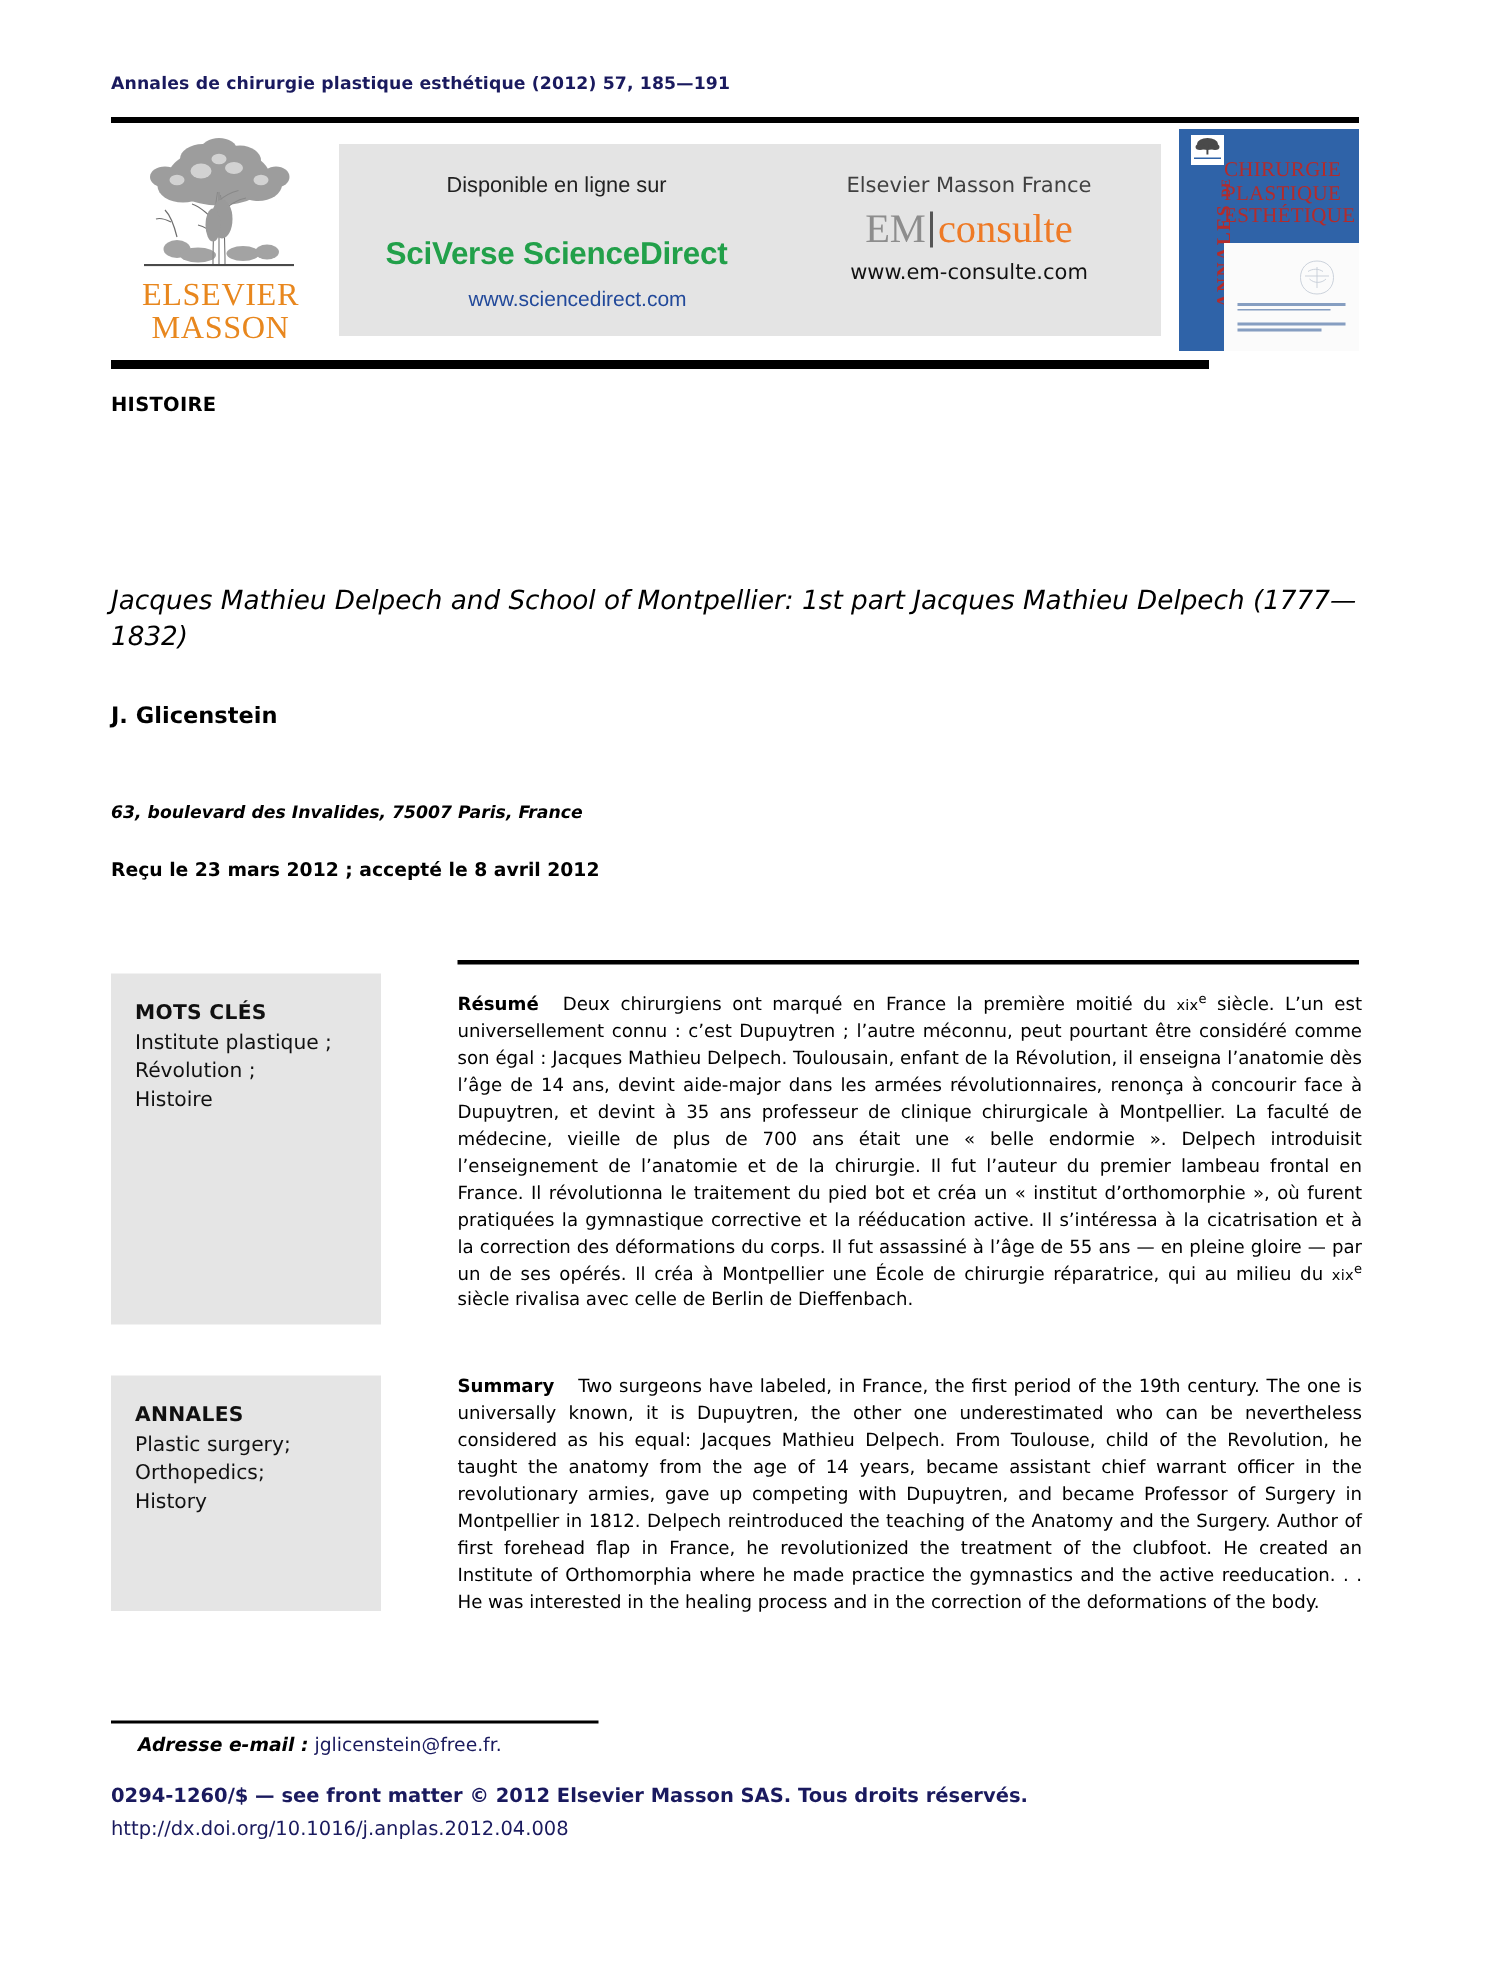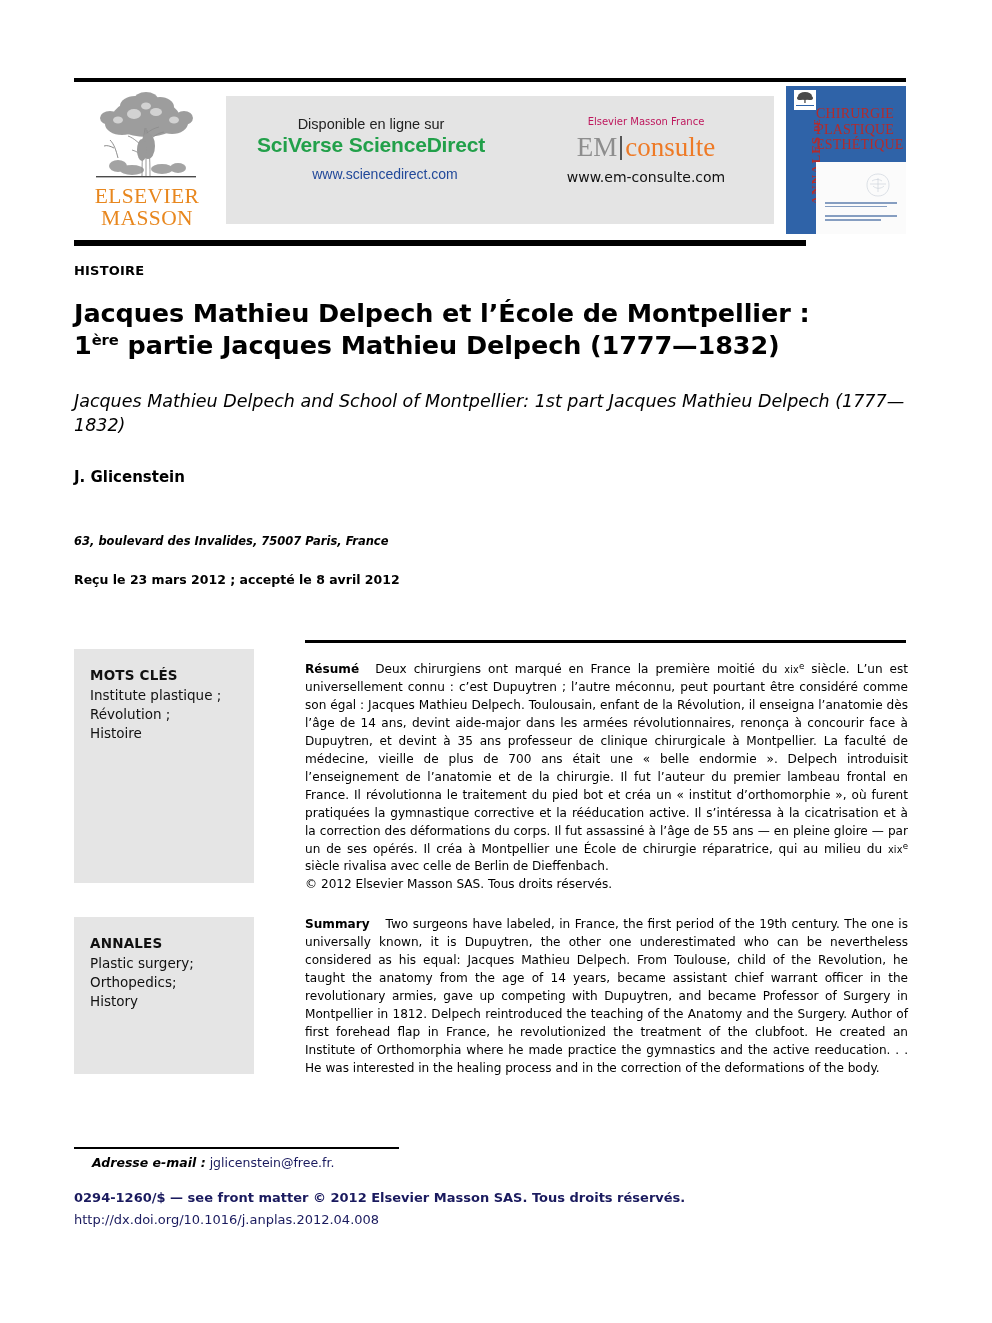--- a/index.html
+++ b/index.html
@@ -100,21 +100,21 @@
     top: 30px;
     width: 290px;
     text-align: center;
   }
   .sd-line1 {
     font-family: "Liberation Sans", sans-serif;
     font-size: 14.5px;
     color: #222;
   }
   .sd-line2 {
-    margin-top: 1px;
+    margin-top: 26px;
     font-family: "Liberation Sans", sans-serif;
     font-size: 21px;
     font-weight: bold;
     color: #22a04a;
     letter-spacing: -0.2px;
   }
   .sd-line3 {
     margin-top: 9px;
     font-family: "Liberation Sans", sans-serif;
     font-size: 14px;
@@ -123,22 +123,22 @@
   }
   .em-block {
     position: absolute;
     left: 444px;
     top: 30px;
     width: 256px;
     text-align: center;
   }
   .em-line1 {
     font-family: "DejaVu Sans", sans-serif;
-    font-size: 10px;
-    color: #be185d;
+    font-size: 14px;
+    color: #404040;
   }
   .em-line2 {
     margin-top: 7px;
     font-family: "Liberation Serif", serif;
     font-size: 27px;
     line-height: 1;
   }
   .em-em { color: #8d8d8d; }
   .em-bar {
     display: inline-block;
@@ -404,20 +404,21 @@
     font-size: 13px;
     color: #1a1a5e;
     text-decoration: none;
   }
 </style>
 </head>
 <body>
 
 <div class="page">
 
+  <div class="runhead">Annales de chirurgie plastique esthétique (2012) 57, 185—191</div>
 
   <div class="rule-top"></div>
   <div class="rule-bottom"></div>
 
   <div class="masthead">
 
     <div class="grayband"></div>
 
     <div class="elsevier-logo">
       <svg class="elsevier-tree" viewBox="0 0 118 100">
@@ -507,24 +508,20 @@
             <i style="width:0"></i>
             <i style="margin-top:4px"></i>
             <i style="width:78%"></i>
         </div>
       </div>
     </div>
   </div>
 
   <div class="section-label">HISTOIRE</div>
 
-  <div class="title-fr">
-    <div>Jacques Mathieu Delpech et l’École de Montpellier :</div>
-    <div><span>1</span><sup>ère</sup><span> partie Jacques Mathieu Delpech (1777—1832)</span></div>
-  </div>
 
   <div class="title-en">Jacques Mathieu Delpech and School of Montpellier: 1st part Jacques Mathieu Delpech (1777—1832)</div>
   <div class="author">J. Glicenstein</div>
   <div class="affiliation">63, boulevard des Invalides, 75007 Paris, France</div>
   <div class="dates">Reçu le 23 mars 2012 ; accepté le 8 avril 2012</div>
 
   <div class="abs-rule"></div>
 
   <div class="kw-box fr">
     <div class="kw-inner">
@@ -539,21 +536,20 @@
     <div class="kw-inner">
       <div class="kw-head">ANNALES</div>
       <div>Plastic surgery;</div>
       <div>Orthopedics;</div>
       <div>History</div>
     </div>
   </div>
 
   <div class="abstract fr">
     <span class="abs-lead">Résumé</span><span>Deux chirurgiens ont marqué en France la première moitié du </span><span class="smallcaps">xix</span><sup>e</sup><span> siècle. L’un est universellement connu : c’est Dupuytren ; l’autre méconnu, peut pourtant être considéré comme son égal : Jacques Mathieu Delpech. Toulousain, enfant de la Révolution, il enseigna l’anatomie dès l’âge de 14 ans, devint aide-major dans les armées révolutionnaires, renonça à concourir face à Dupuytren, et devint à 35 ans professeur de clinique chirurgicale à Montpellier. La faculté de médecine, vieille de plus de 700 ans était une « belle endormie ». Delpech introduisit l’enseignement de l’anatomie et de la chirurgie. Il fut l’auteur du premier lambeau frontal en France. Il révolutionna le traitement du pied bot et créa un « institut d’orthomorphie », où furent pratiquées la gymnastique corrective et la rééducation active. Il s’intéressa à la cicatrisation et à la correction des déformations du corps. Il fut assassiné à l’âge de 55 ans — en pleine gloire — par un de ses opérés. Il créa à Montpellier une École de chirurgie réparatrice, qui au milieu du </span><span class="smallcaps">xix</span><sup>e</sup><span> siècle rivalisa avec celle de Berlin de Dieffenbach.</span>
-    <span class="copyline">© 2012 Elsevier Masson SAS. Tous droits réservés.</span>
   </div>
 
   <div class="abstract en">
     <span class="abs-lead">Summary</span><span>Two surgeons have labeled, in France, the first period of the 19th century. The one is universally known, it is Dupuytren, the other one underestimated who can be nevertheless considered as his equal: Jacques Mathieu Delpech. From Toulouse, child of the Revolution, he taught the anatomy from the age of 14 years, became assistant chief warrant officer in the revolutionary armies, gave up competing with Dupuytren, and became Professor of Surgery in Montpellier in 1812. Delpech reintroduced the teaching of the Anatomy and the Surgery. Author of first forehead flap in France, he revolutionized the treatment of the clubfoot. He created an Institute of Orthomorphia where he made practice the gymnastics and the active reeducation. . . He was interested in the healing process and in the correction of the deformations of the body.</span>
   </div>
 
   <div class="foot-rule"></div>
   <div class="email-line"><em>Adresse e-mail :</em> <span class="email-link">jglicenstein@free.fr.</span></div>
   <div class="front-matter">0294-1260/$ — see front matter © 2012 Elsevier Masson SAS. Tous droits réservés.</div>
   <div class="doi">http://dx.doi.org/10.1016/j.anplas.2012.04.008</div>

